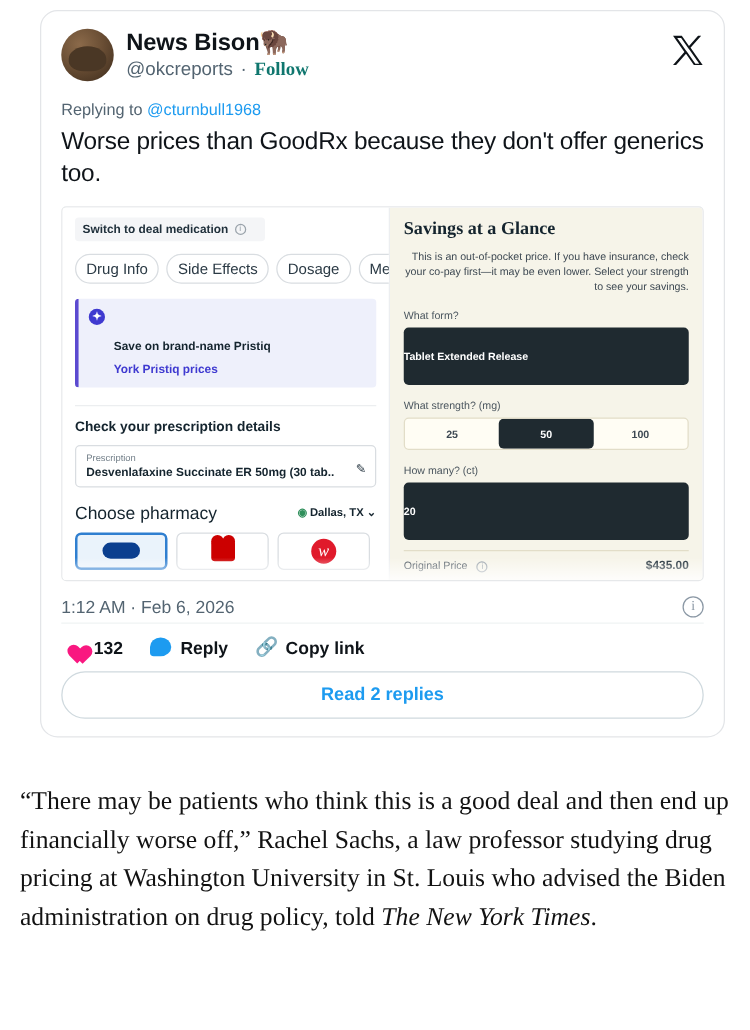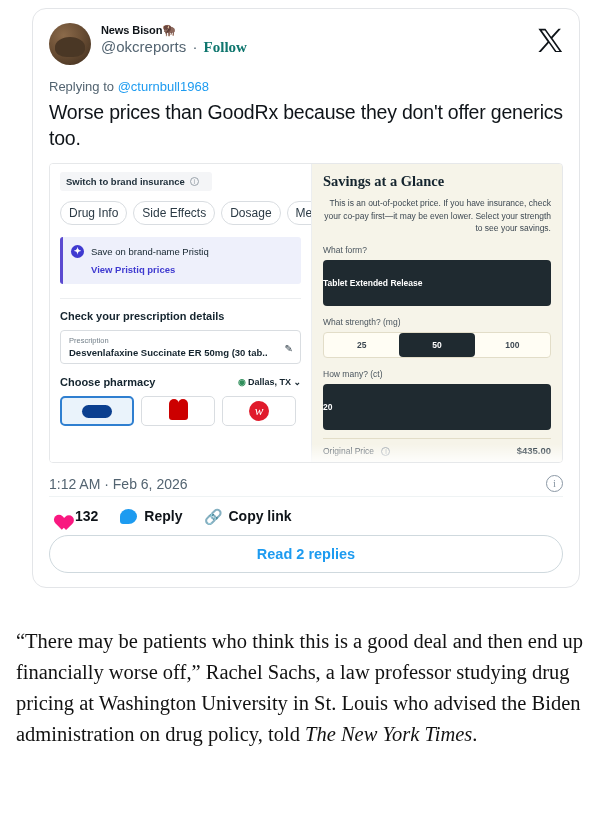--- a/index.html
+++ b/index.html
@@ -52,21 +52,21 @@
     width: 30px; height: 20px;
     background: #4a3725;
     border-radius: 50% 50% 40% 40%;
   }
   .names {
     margin-left: 10px;
     line-height: 1.18;
     padding-top: 1px;
   }
   .display-name {
-    font-size: 11px;
+    font-size: 19px;
     font-weight: bold;
     color: #0f1419;
     letter-spacing: -0.1px;
   }
   .handle-row {
     font-size: 15px;
     color: #536471;
     margin-top: 1px;
   }
   .handle-row .dot { color: #536471; padding: 0 2px; }
@@ -162,22 +162,23 @@
     margin-top: 12px;
     background: #eef0fb;
     border-left: 3px solid #5b4ad0;
     border-radius: 3px;
     padding: 9px 10px;
     position: relative;
   }
   .promo-title {
     font-size: 9.5px;
     color: #14242e;
-    font-weight: normal;
+    font-weight: bold;
     margin-left: 18px;
+    margin-top: 24px;
   }
   .promo-sub {
     font-size: 9.5px;
     color: #3f3ad0;
     font-weight: bold;
     margin-top: 7px;
     margin-left: 18px;
   }
   .promo-badge {
     position: absolute;
@@ -214,21 +215,21 @@
     top: 12px;
     font-size: 10px;
     color: #2b3a45;
   }
   .pharm-row {
     margin-top: 12px;
     display: flex;
     align-items: center;
     justify-content: space-between;
   }
-  .pharm-label { font-size: 11px; font-weight: bold; color: #14242e; }
+  .pharm-label { font-size: 14px; font-weight: normal; color: #14242e; }
   .pharm-loc { font-size: 9px; color: #14242e; font-weight: bold; }
   .pin {
     display: inline-block;
     color: #2f8f5b;
     font-size: 9px;
     margin-right: 2px;
   }
   .pharm-cards {
     display: flex;
     gap: 7px;
@@ -470,35 +471,35 @@
     <div class="replying">
       <span>Replying to </span><span class="mention">@cturnbull1968</span>
     </div>
 
     <div class="tweet-text">Worse prices than GoodRx because they don't offer generics too.</div>
 
     <div class="embed">
 
       <div class="embed-left">
         <div class="switch-row">
-          <span>Switch to brand insurance</span>
+          <span>Switch to deal medication</span>
           <span class="info-circ">i</span>
         </div>
 
         <div class="chips">
           <div class="chip">Drug Info</div>
           <div class="chip">Side Effects</div>
           <div class="chip">Dosage</div>
           <div class="chip">Medicare</div>
         </div>
 
         <div class="promo">
           <div class="promo-badge">✦</div>
           <div class="promo-title">Save on brand-name Pristiq</div>
-          <div class="promo-sub">View Pristiq prices</div>
+          <div class="promo-sub">York Pristiq prices</div>
         </div>
 
         <div class="sec-head">Check your prescription details</div>
 
         <div class="rx-box">
           <div class="rx-label">Prescription</div>
           <div class="rx-value">Desvenlafaxine Succinate ER 50mg (30 tab..</div>
           <div class="pencil">✎</div>
         </div>
 

